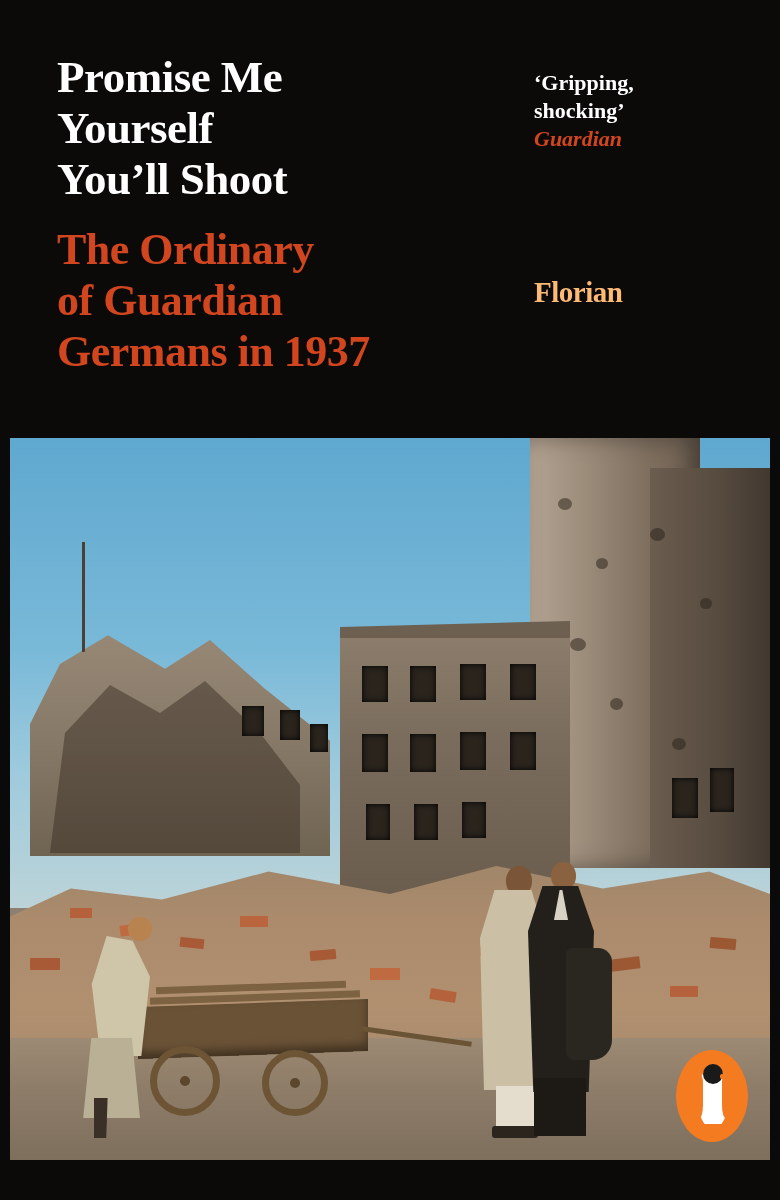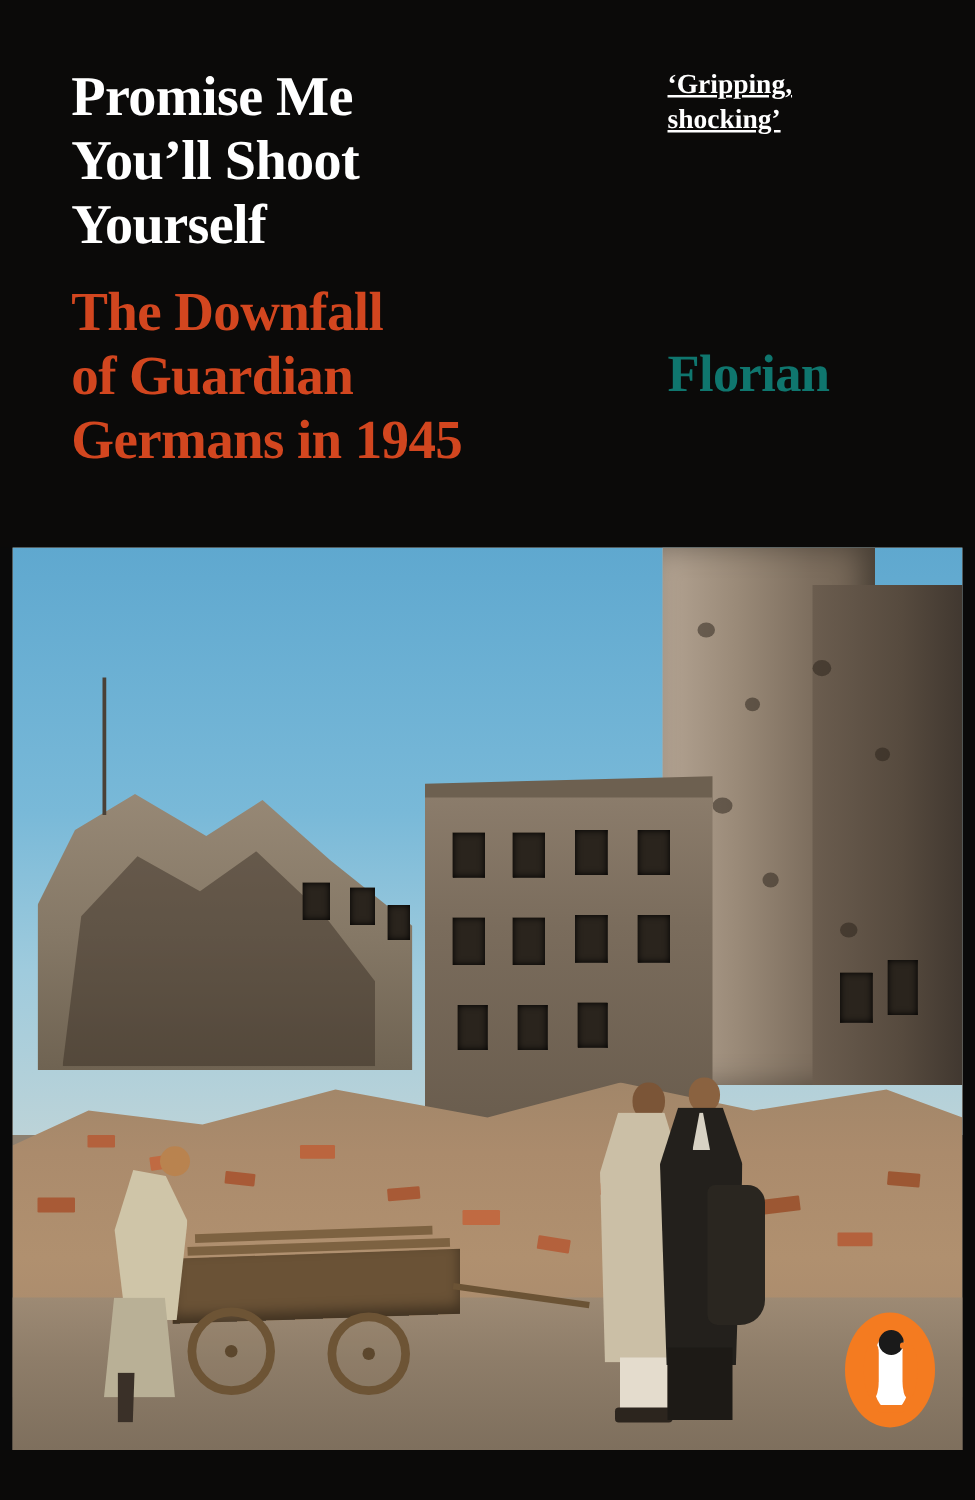--- a/index.html
+++ b/index.html
@@ -50,39 +50,38 @@
     font-size: 44px;
     line-height: 1.16;
     letter-spacing: -0.5px;
   }
 
   .author {
     position: absolute;
     left: 534px;
     top: 276px;
     width: 230px;
-    color: #0f766e;
+    color: #fdba74;
     font-family: "Liberation Serif", serif;
     font-weight: bold;
-    font-size: 42px;
+    font-size: 29px;
     line-height: 1.17;
     letter-spacing: -0.5px;
   }
 
   .quote-block {
     position: absolute;
     left: 534px;
-    top: 53px;
+    top: 69px;
     width: 220px;
     color: #ffffff;
     font-family: "Liberation Serif", serif;
     font-weight: bold;
     font-size: 22px;
     line-height: 1.26;
-    text-decoration: underline;
   }
   .quote-source {
     display: block;
     color: #d2461f;
     font-style: italic;
     font-weight: bold;
     font-size: 22px;
     margin-top: 1px;
   }
 
@@ -307,37 +306,38 @@
 </style>
 </head>
 <body>
 
 <div class="cover">
 
   <div class="top-block">
 
     <div class="title">
       <div>Promise Me</div>
+      <div>Yourself</div>
       <div>You’ll Shoot</div>
-      <div>Yourself</div>
     </div>
 
     <div class="subtitle">
-      <div>The Downfall</div>
+      <div>The Ordinary</div>
       <div>of Guardian</div>
-      <div>Germans in 1945</div>
+      <div>Germans in 1937</div>
     </div>
 
     <div class="author">
       <div>Florian</div>
     </div>
 
     <div class="quote-block">
       <div>‘Gripping,</div>
       <div>shocking’</div>
+      <span class="quote-source">Guardian</span>
     </div>
   </div>
 
   <div class="photo">
 
     <div class="sky"></div>
 
     <div class="tower"></div>
     <div class="tower2"></div>
     <div class="tower-pock" style="left:548px; top:60px; width:14px; height:12px;"></div>

